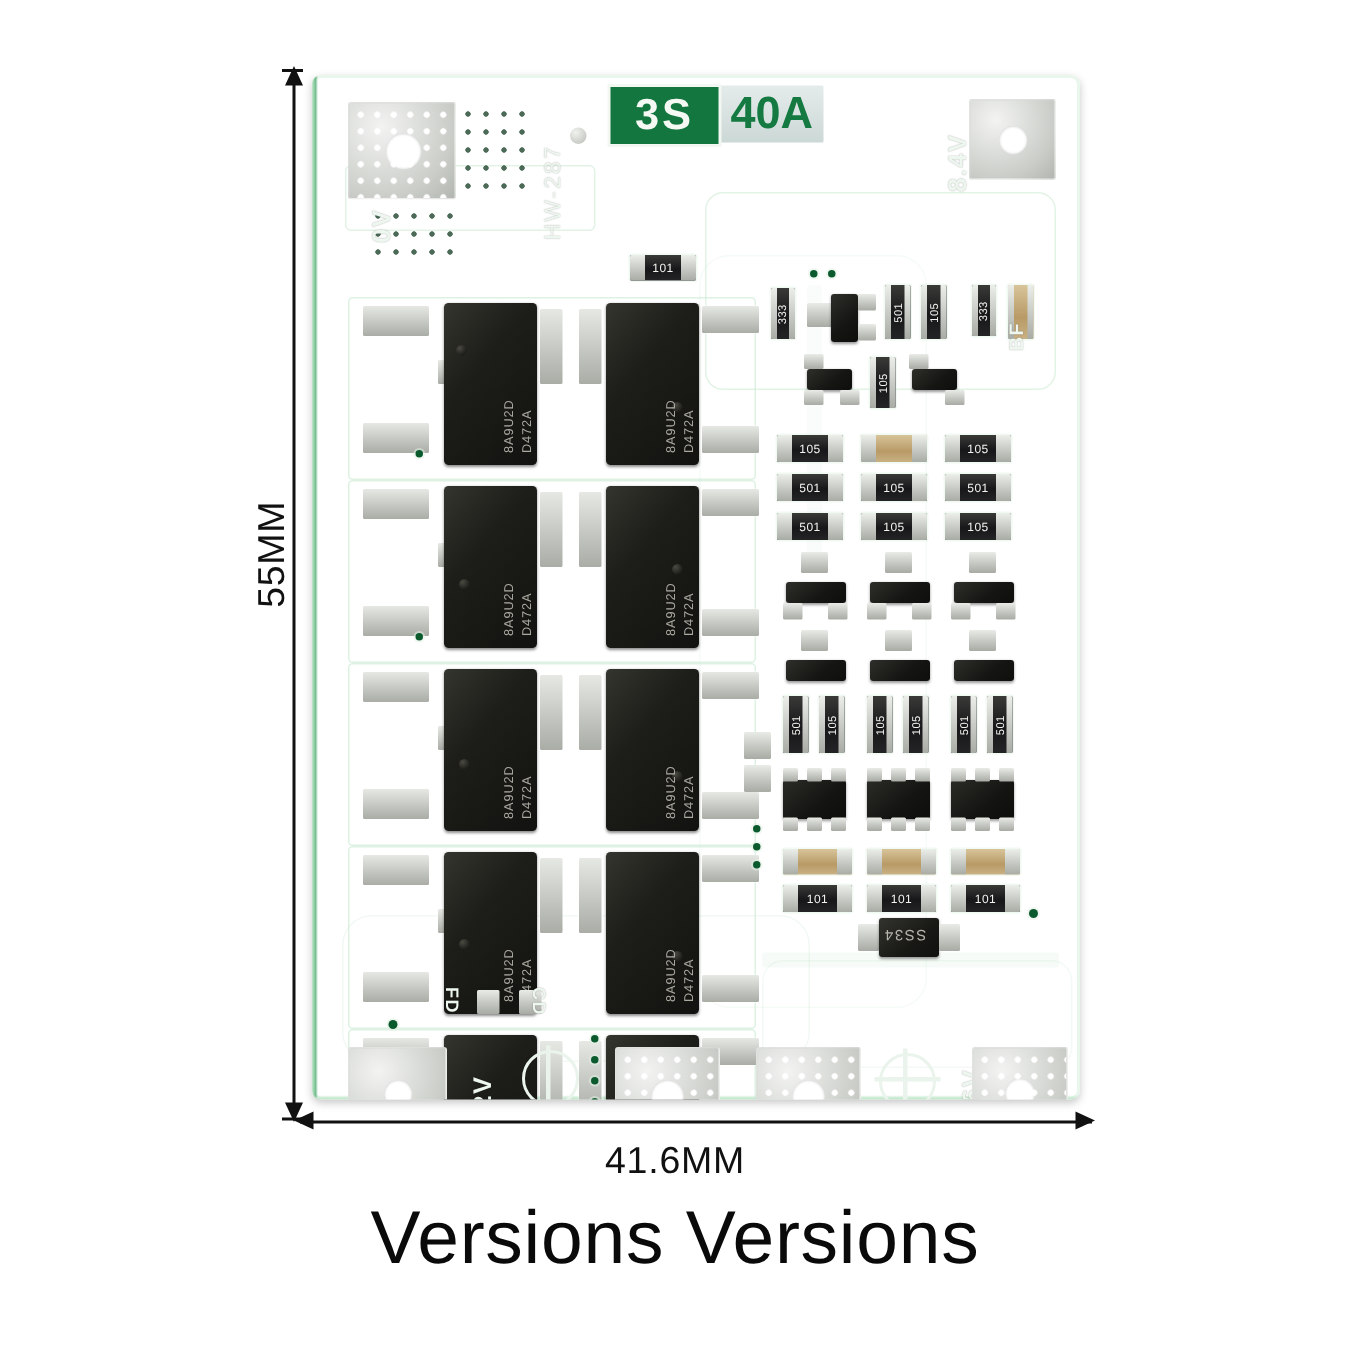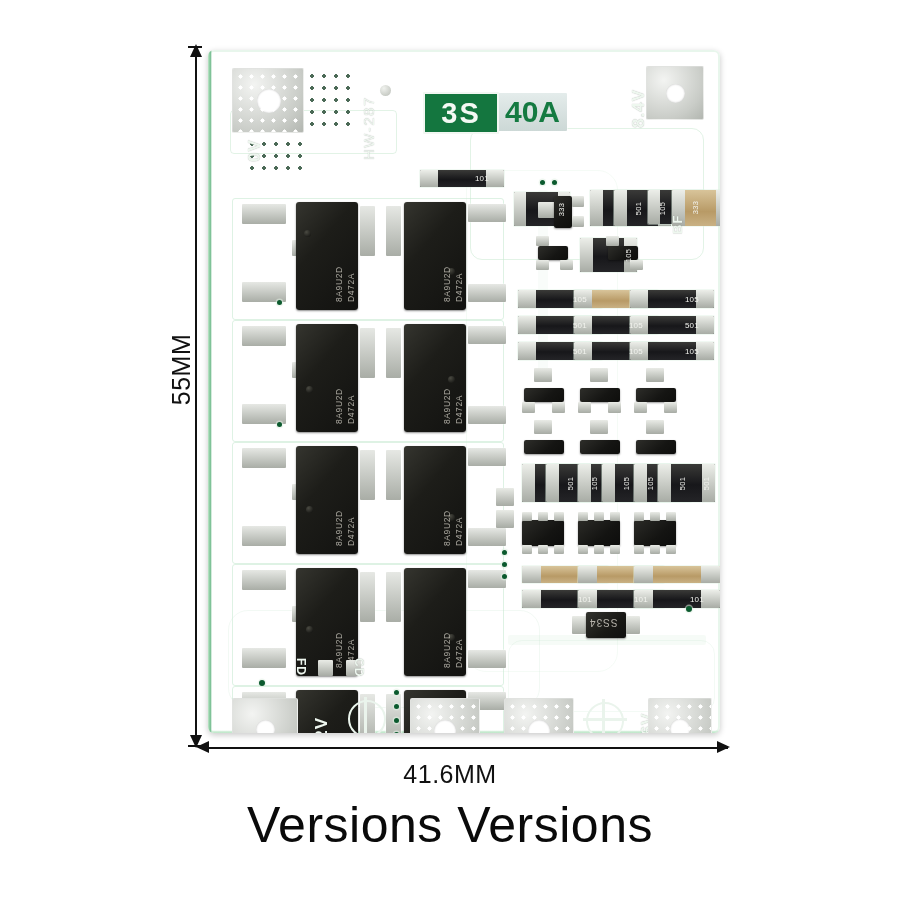--- a/index.html
+++ b/index.html
@@ -65,21 +65,21 @@
      transform:rotate(-90deg);transform-origin:left top;white-space:nowrap;opacity:.92;}
   .mosfet .dot{position:absolute;width:7px;height:7px;border-radius:50%;
      background:radial-gradient(circle at 35% 30%,#4a4a42,#0c0c0a);}
   .fetpad{position:absolute;border-radius:1px;
      background:linear-gradient(180deg,#e6e8e4,#a9ada6);
      box-shadow:0 0 0 1px rgba(255,255,255,.3);}
   .fetframe{position:absolute;border:1.5px solid rgba(195,232,205,.55);border-radius:3px;}
 
   .res{position:absolute;border-radius:1px;overflow:hidden;
      background:linear-gradient(180deg,#3a3a38,#17171a 55%,#242427);
-     box-shadow:0 0 0 1px rgba(220,240,225,.40);display:flex;align-items:center;justify-content:center;padding-left:40px;}
+     box-shadow:0 0 0 1px rgba(220,240,225,.40);display:flex;align-items:center;justify-content:center;}
   .res::before,.res::after{content:"";position:absolute;top:0;bottom:0;width:22%;
      background:linear-gradient(180deg,#eceee9,#a8aca5);}
   .res::before{left:0}.res::after{right:0}
   .res .v{position:relative;color:#f2f3ee;font-size:7.5px;letter-spacing:.3px;
      transform:rotate(-90deg);white-space:nowrap;z-index:2;font-family:"Liberation Sans",sans-serif;}
   .res.h .v{transform:none;font-size:8px;}
   .res.tan{background:linear-gradient(180deg,#d8c49a,#b89a66 60%,#c9b184);}
 
   .ic{position:absolute;border-radius:2px;
      background:linear-gradient(140deg,#2b2b27,#141412 60%,#0d0d0c);
@@ -94,23 +94,23 @@
      background:linear-gradient(140deg,#33332e,#181815 60%,#101010);
      box-shadow:0 1px 2px rgba(0,0,0,.4);overflow:hidden;}
   .diode .mk{position:absolute;color:#b6b3ab;font-size:9px;letter-spacing:1px;
      transform:rotate(180deg);white-space:nowrap;}
 
   .via{position:absolute;border-radius:50%;background:
      radial-gradient(circle at 35% 30%,#f0f2ee,#b9bdb6);box-shadow:0 0 0 1px rgba(255,255,255,.25);}
   .viahole{position:absolute;border-radius:50%;background:#0b5a2e;box-shadow:0 0 0 1.4px rgba(225,240,228,.55);}
 
   
-  .label3s{position:absolute;left:216px;top:7px;width:143px;height:38px;
+  .label3s{position:absolute;left:198px;top:7px;width:143px;height:38px;
      background:linear-gradient(180deg,#e4eceb,#ccd8d6);border-radius:1px;
-     box-shadow:0 0 0 1px rgba(255,255,255,.5);margin-top:36px;}
+     box-shadow:0 0 0 1px rgba(255,255,255,.5);}
   .l3s-box{position:absolute;left:-1px;top:-1px;width:72px;height:38px;
      background:#14763f;border:2px solid #f2f7f2;border-radius:1px;
      display:flex;align-items:center;justify-content:center;}
   .l3s-box span{color:#f4f9f4;font-size:29px;font-weight:700;letter-spacing:2px;line-height:1;}
   .l40a{position:absolute;left:74px;top:0;width:69px;height:38px;
      display:flex;align-items:center;justify-content:center;}
   .l40a span{color:#147a41;font-size:30px;font-weight:700;letter-spacing:0px;line-height:1;}
 
   .rotL{transform:rotate(-90deg);transform-origin:left top;}
   .rotR{transform:rotate(90deg);transform-origin:left top;}

